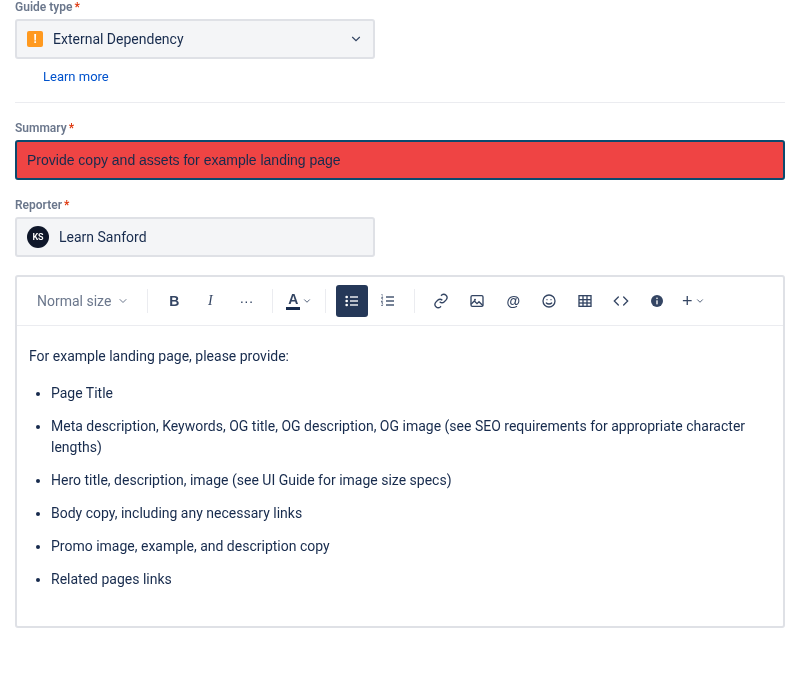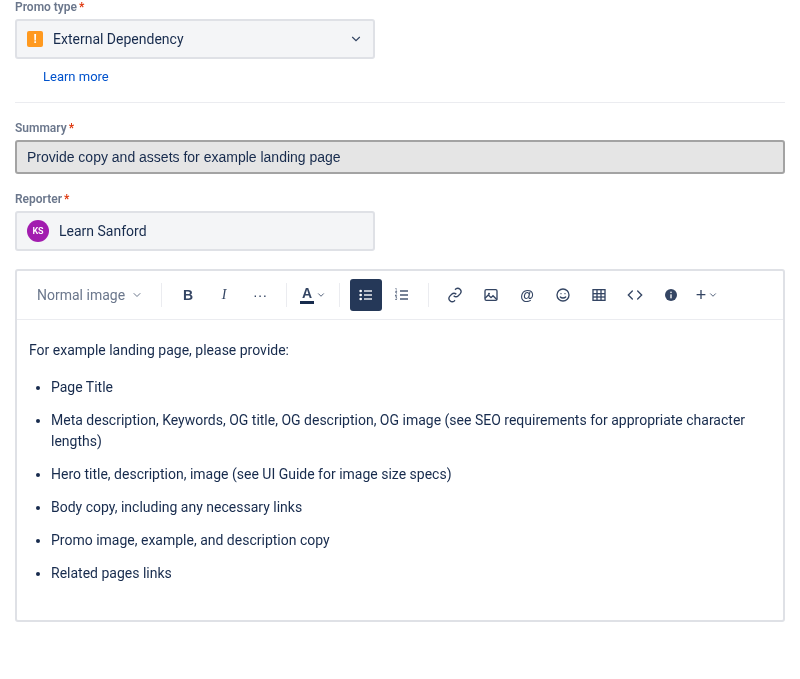--- a/index.html
+++ b/index.html
@@ -55,45 +55,45 @@
       cursor: pointer;
       margin-left: 28px;
     }
     .divider {
       border: none;
       border-top: 1px solid #EBECF0;
       margin: 18px 0;
     }
     .text-input {
       width: 100%;
-      height: 34px;
-      border: 2px solid #a3a3a3;
+      height: 40px;
+      border: 2px solid #0c4a6e;
       border-radius: 3px;
       padding: 0 10px;
       font-size: 14px;
       color: #172B4D;
-      background: #e5e5e5;
+      background: #ef4444;
     }
     .reporter-box {
       display: flex;
       align-items: center;
       gap: 10px;
       background: #F4F5F7;
       border: 2px solid #DFE1E6;
       border-radius: 3px;
       height: 40px;
       padding: 0 10px;
       width: 360px;
       cursor: pointer;
     }
     .avatar {
       width: 22px;
       height: 22px;
       border-radius: 50%;
-      background: #a21caf;
+      background: #0f172a;
       color: white;
       font-size: 9px;
       font-weight: 600;
       display: flex;
       align-items: center;
       justify-content: center;
     }
     .editor-container {
       border: 2px solid #DFE1E6;
       border-radius: 3px;
@@ -158,21 +158,21 @@
     .editor-content p { margin-bottom: 16px; }
     .editor-content ul { list-style: disc; padding-left: 22px; }
     .editor-content li { margin-bottom: 12px; }
     svg { display: block; }
   </style>
 </head>
 <body>
 
 <div class="field-group">
   <label class="field-label">
-    <span>Promo type</span><span class="required">*</span>
+    <span>Guide type</span><span class="required">*</span>
   </label>
   <div class="select-box">
     <div class="select-left">
       <span class="issue-icon">!</span>
       <span>External Dependency</span>
     </div>
     <span class="chevron">
       <svg width="14" height="14" viewBox="0 0 24 24" fill="none">
           <path d="M6 9l6 6 6-6" stroke="currentColor" stroke-width="2" stroke-linecap="round"></path>
         </svg>
@@ -197,21 +197,21 @@
   <div class="reporter-box">
     <span class="avatar">KS</span>
     <span>Learn Sanford</span>
   </div>
 </div>
 
 <div class="field-group" style="margin-bottom:0;">
   <div class="editor-container">
     <div class="toolbar">
       <div class="tb-text">
-        <span>Normal image</span>
+        <span>Normal size</span>
         <svg width="12" height="12" viewBox="0 0 24 24">
             <path d="M6 9l6 6 6-6" stroke="#6B778C" stroke-width="2" fill="none" stroke-linecap="round"></path>
           </svg>
       </div>
       <div class="tb-sep"></div>
       <button class="tb-btn">
           <b>B</b>
         </button>
       <button class="tb-btn">
           <i style="font-family:serif;">I</i>

